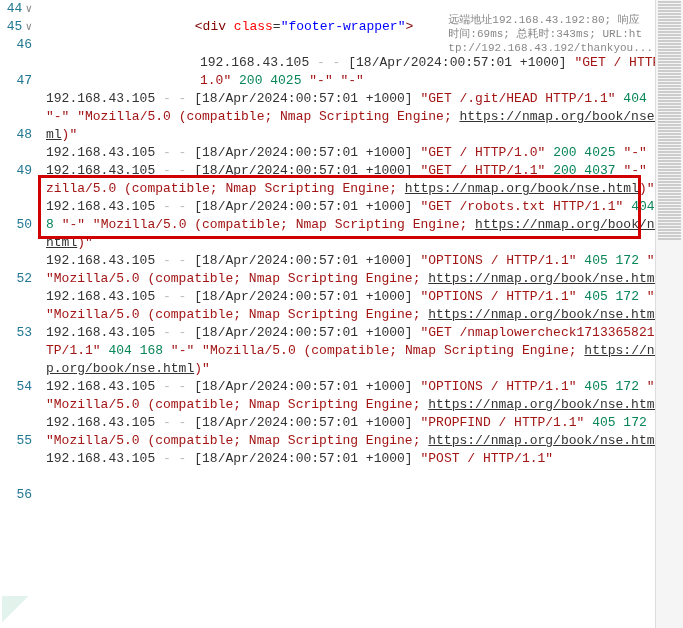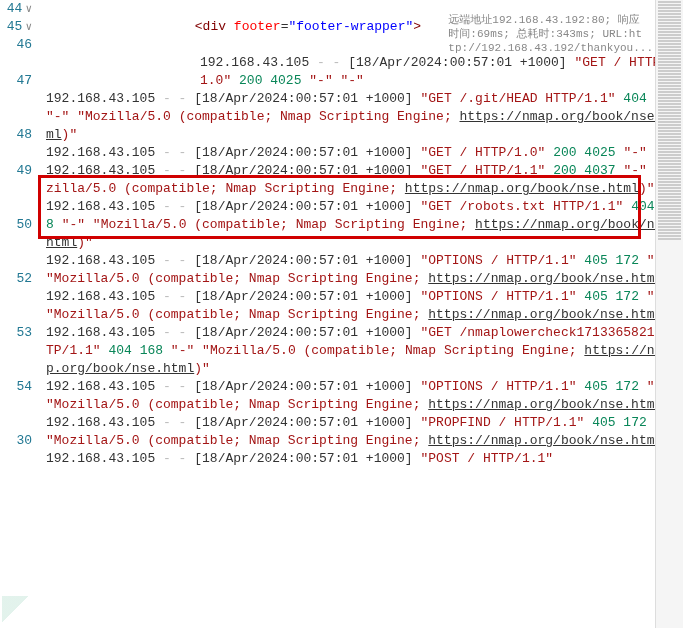--- a/index.html
+++ b/index.html
@@ -119,27 +119,28 @@
     <div class="ln"><span>44</span><span class="fold">∨</span></div>
     <div class="ln"><span>45</span><span class="fold">∨</span></div>
     <div class="ln" style="height:36px">46</div>
     <div class="ln" style="height:54px">47</div>
     <div class="ln" style="height:36px">48</div>
     <div class="ln" style="height:54px">49</div>
     <div class="ln" style="height:54px">50</div>
     <div class="ln" style="height:54px">52</div>
     <div class="ln" style="height:54px">53</div>
     <div class="ln" style="height:54px">54</div>
-    <div class="ln" style="height:18px">30</div>
+    <div class="ln" style="height:54px">55</div>
+    <div class="ln" style="height:18px">56</div>
   </div>
 
   <div class="code">
 
     <div class="line pad44">
-      <span class="tag">&lt;div </span><span class="attrname">footer</span><span>=</span><span class="attrval">"footer-wrapper"</span><span class="tag">&gt;</span>
+      <span class="tag">&lt;div </span><span class="attrname">class</span><span>=</span><span class="attrval">"footer-wrapper"</span><span class="tag">&gt;</span>
     </div>
 
 
     <div class="line pad46"><span>192.168.43.105</span><span class="dot"> - - </span><span>[18/Apr/2024:00:57:01 +1000]</span><span class="dot"> </span><span class="str">"GET / HTTP/1.0"</span><span class="dot"> </span><span class="num">200</span><span class="dot"> </span><span class="num">4025</span><span class="dot"> </span><span class="str">"-"</span><span class="dot"> </span><span class="str">"-"</span></div>
 
     <div class="line"><span>192.168.43.105</span><span class="dot"> - - </span><span>[18/Apr/2024:00:57:01 +1000]</span><span class="dot"> </span><span class="str">"GET /.git/HEAD HTTP/1.1"</span><span class="dot"> </span><span class="num">404</span><span class="dot"> </span><span class="num">168</span><span class="dot"> </span><span class="str">"-"</span><span class="dot"> </span><span class="str">"Mozilla/5.0 (compatible; Nmap Scripting Engine; </span><span class="link">https://nmap.org/book/nse.html</span><span class="str">)"</span></div>
 
     <div class="line"><span>192.168.43.105</span><span class="dot"> - - </span><span>[18/Apr/2024:00:57:01 +1000]</span><span class="dot"> </span><span class="str">"GET / HTTP/1.0"</span><span class="dot"> </span><span class="num">200</span><span class="dot"> </span><span class="num">4025</span><span class="dot"> </span><span class="str">"-"</span><span class="dot"> </span><span class="str">"-"</span></div>
 
     <div class="line"><span>192.168.43.105</span><span class="dot"> - - </span><span>[18/Apr/2024:00:57:01 +1000]</span><span class="dot"> </span><span class="str">"GET / HTTP/1.1"</span><span class="dot"> </span><span class="num">200</span><span class="dot"> </span><span class="num">4037</span><span class="dot"> </span><span class="str">"-"</span><span class="dot"> </span><span class="str">"Mozilla/5.0 (compatible; Nmap Scripting Engine; </span><span class="link">https://nmap.org/book/nse.html</span><span class="str">)"</span></div>

